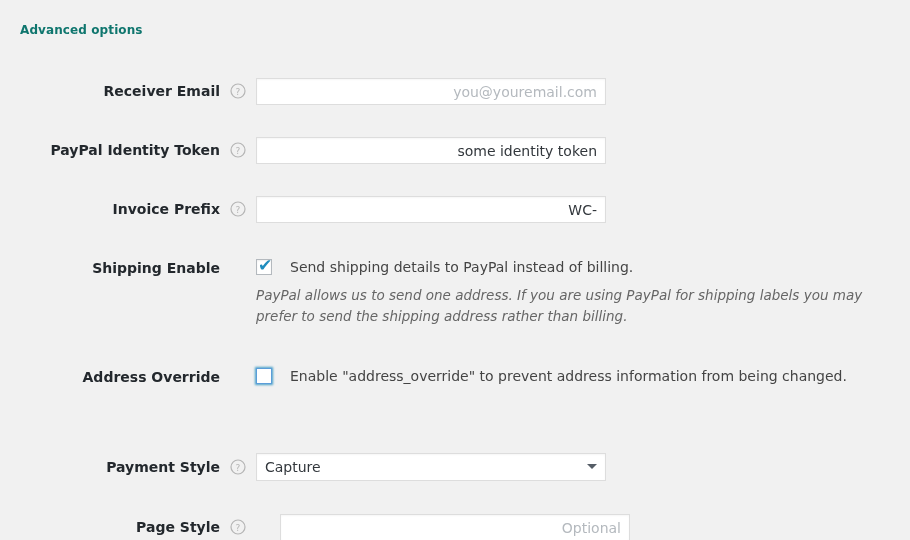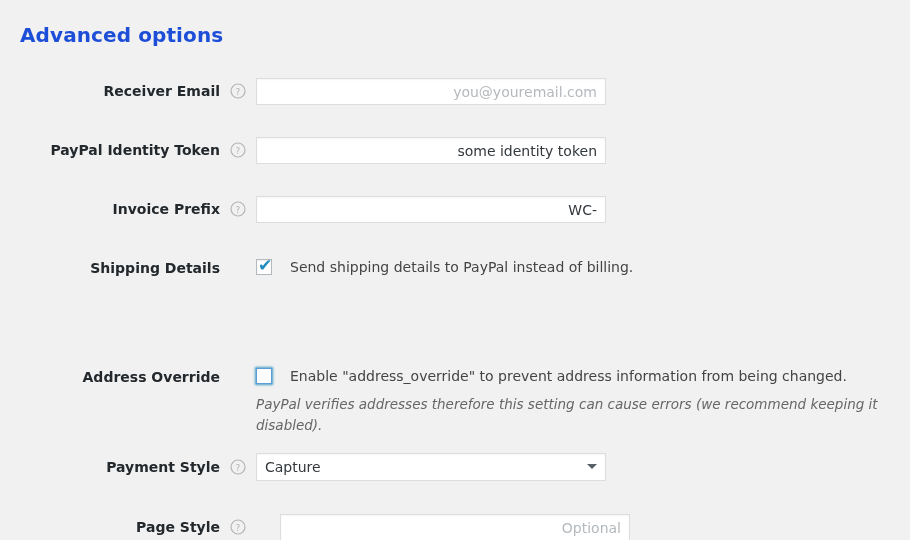--- a/index.html
+++ b/index.html
@@ -21,23 +21,23 @@
     width: 910px;
     height: 540px;
     box-sizing: border-box;
     padding: 0;
   }
 
   .section-heading {
     position: absolute;
     left: 20px;
     top: 23px;
-    font-size: 20px;
+    font-size: 12px;
     font-weight: bold;
-    color: #1d4ed8;
+    color: #0f766e;
     letter-spacing: 0.1px;
     white-space: nowrap;
   }
 
   
   .form-row {
     position: absolute;
     left: 0;
     width: 910px;
   }
@@ -209,39 +209,39 @@
         <circle cx="8" cy="8" r="7" fill="none" stroke="#b5b5b5" stroke-width="1.2"></circle>
         <text x="8" y="11.6" text-anchor="middle" font-family="DejaVu Sans, sans-serif" font-size="9" fill="#b5b5b5">?</text>
       </svg>
     </span>
     <div class="field-area" style="top:-4px;">
       <input class="text-input" type="text" placeholder="" value="WC-" style="">
     </div>
   </div>
 
   <div class="form-row" style="top:259px;">
-    <div class="row-label">Shipping Details</div>
+    <div class="row-label">Shipping Enable</div>
     <div class="field-area" style="top:-2px;">
       <div class="check-line">
         <span class="checkbox">
           <span class="tick">✔</span>
         </span>
         <span class="check-label">Send shipping details to PayPal instead of billing.</span>
       </div>
+      <div class="description">PayPal allows us to send one address. If you are using PayPal for shipping labels you may prefer to send the shipping address rather than billing.</div>
     </div>
   </div>
 
   <div class="form-row" style="top:368px;">
     <div class="row-label">Address Override</div>
     <div class="field-area" style="top:-2px;">
       <div class="check-line">
         <span class="checkbox focused"></span>
         <span class="check-label">Enable "address_override" to prevent address information from being changed.</span>
       </div>
-      <div class="description">PayPal verifies addresses therefore this setting can cause errors (we recommend keeping it disabled).</div>
     </div>
   </div>
 
   <div class="form-row" style="top:458px;">
     <div class="row-label">Payment Style</div>
     <span class="help-tip">
       <svg width="16" height="16" viewBox="0 0 16 16" aria-hidden="true">
         <circle cx="8" cy="8" r="7" fill="none" stroke="#b5b5b5" stroke-width="1.2"></circle>
         <text x="8" y="11.6" text-anchor="middle" font-family="DejaVu Sans, sans-serif" font-size="9" fill="#b5b5b5">?</text>
       </svg>

